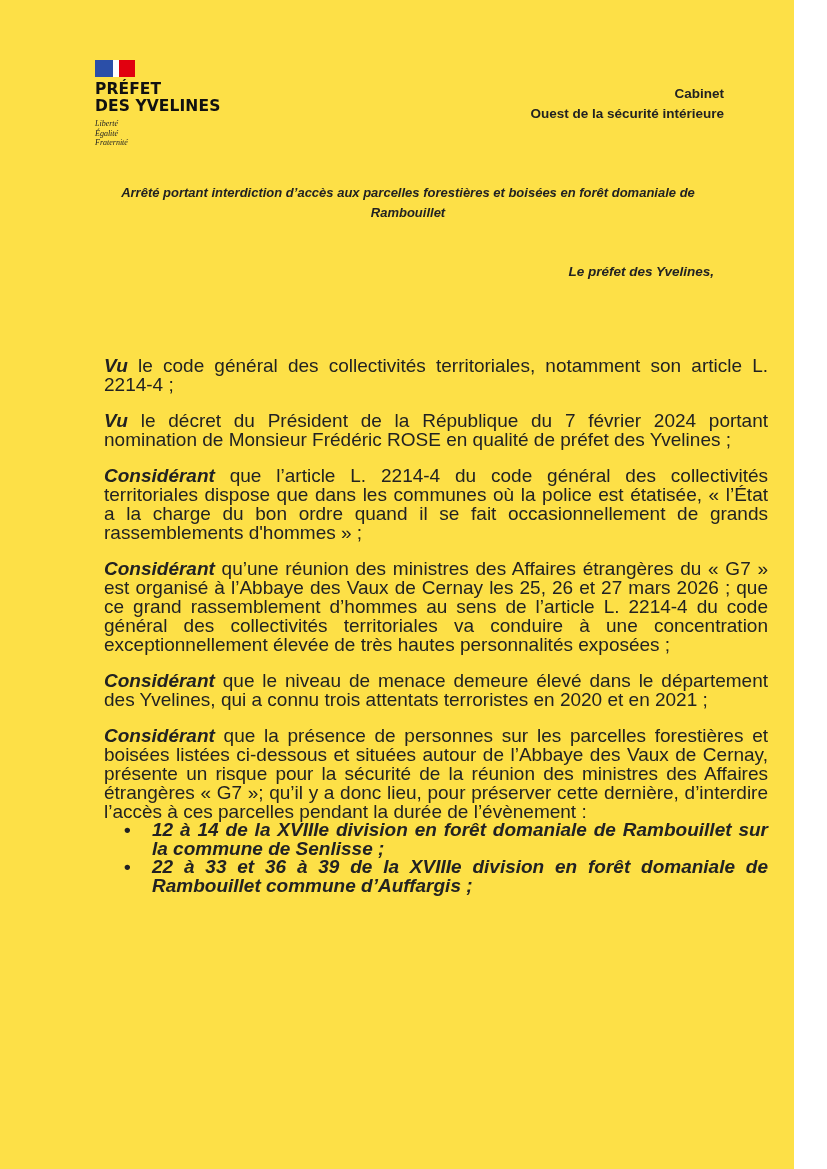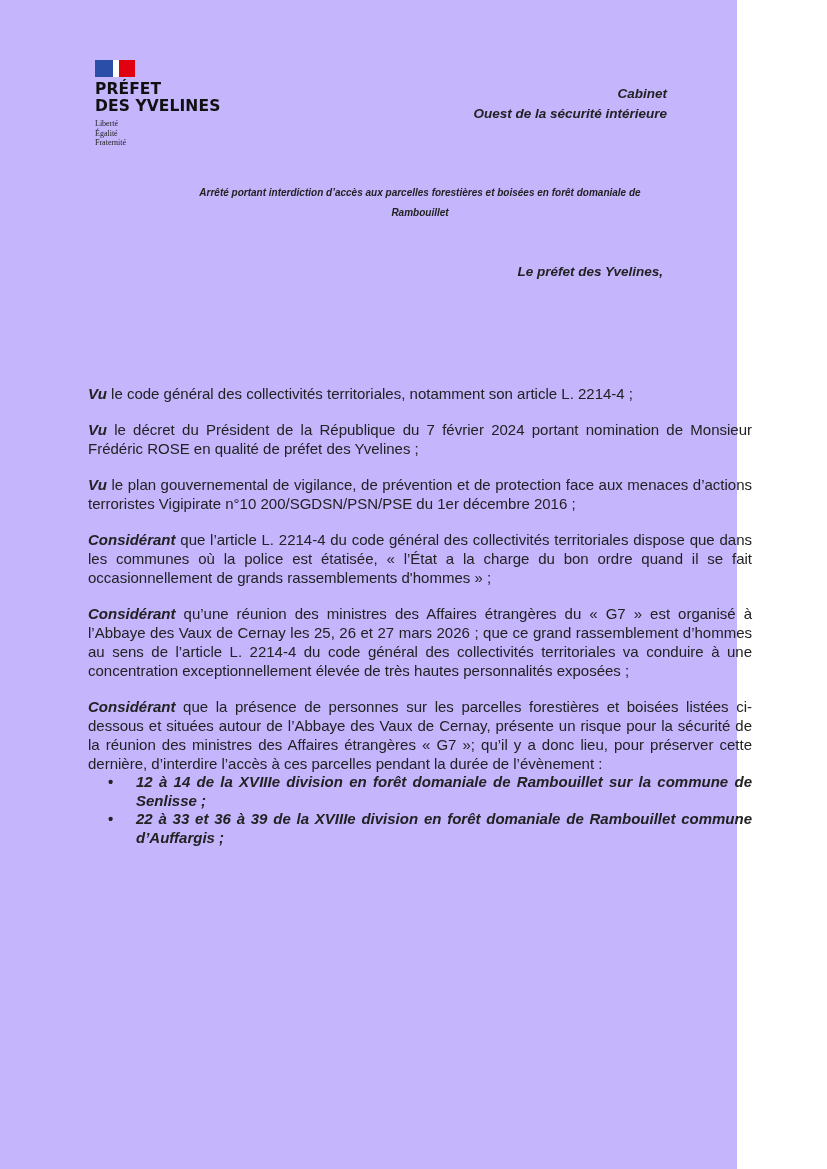--- a/index.html
+++ b/index.html
@@ -1,35 +1,35 @@
 <!DOCTYPE html>
 <html><head>
 <meta charset="utf-8">
 <style>
   html, body { margin:0; padding:0; background:#ffffff; }
   body { width:827px; height:1169px; position:relative; overflow:hidden;
          font-family:"Liberation Sans", "DejaVu Sans", sans-serif; color:#1a1a1a; }
-  .page { position:absolute; left:0; top:0; width:737px; height:1169px; background:#c4b5fd; }
+  .page { position:absolute; left:0; top:0; width:794px; height:1169px; background:#fde047; }
 
   
   .logo { position:absolute; left:95px; top:60px; width:140px; }
   .flag { display:flex; width:40px; height:17px; }
   .flag .b { width:18px; background:#2b4fa8; position:relative; }
   .flag .w { width:6px; background:#fff; }
   .flag .r { width:16px; background:#e1000f; }
   .logo .title { font-family:"DejaVu Sans", sans-serif; font-weight:bold; font-size:15.5px; line-height:17px; margin-top:4px; letter-spacing:0.1px; color:#111; }
-  .logo .motto { font-family:"Liberation Serif", serif; font-size:8px; line-height:9.5px; margin-top:4px; color:#222; }
+  .logo .motto { font-family:"Liberation Serif", serif; font-style:italic; font-size:8px; line-height:9.5px; margin-top:4px; color:#222; }
 
-  .office { position:absolute; right:70px; top:84px; text-align:right; font-style:italic; font-weight:bold; font-size:13.5px; line-height:20px; color:#222; }
+  .office { position:absolute; right:70px; top:84px; text-align:right; font-weight:bold; font-size:13.5px; line-height:20px; color:#222; }
 
-  .doc-title { position:absolute; left:100px; width:640px; top:183px; text-align:center; font-style:italic; font-weight:bold; font-size:10px; line-height:20px; color:#222; }
+  .doc-title { position:absolute; left:88px; width:640px; top:183px; text-align:center; font-style:italic; font-weight:bold; font-size:13px; line-height:20px; color:#222; }
 
-  .signatory { position:absolute; right:74px; top:262px; text-align:right; font-style:italic; font-weight:bold; font-size:13.5px; line-height:19.5px; color:#222; }
+  .signatory { position:absolute; right:80px; top:262px; text-align:right; font-style:italic; font-weight:bold; font-size:13.5px; line-height:19.5px; color:#222; }
 
-  .body-text { position:absolute; left:88px; width:664px; top:356px; font-size:15px; line-height:19px; text-align:justify; color:#222;margin-top:28px; }
+  .body-text { position:absolute; left:104px; width:664px; top:356px; font-size:19px; line-height:19px; text-align:justify; color:#222; }
   .para { margin:0 0 17px 0; }
   .para .lead { font-weight:bold; font-style:italic; }
   .list { margin:-17px 0 0 0; padding:0; list-style:none; }
   .list li { position:relative; padding-left:48px; font-weight:bold; font-style:italic; line-height:18.5px; }
   .list li .bullet { position:absolute; left:20px; top:0; font-style:normal; }
 </style>
 </head>
 <body>
 
 <div class="page">
@@ -61,23 +61,23 @@
     <div>Rambouillet</div>
   </div>
 
   <div class="signatory">
     <div>Le préfet des Yvelines,</div>
   </div>
 
   <div class="body-text">
     <p class="para"><span class="lead">Vu</span><span> le code général des collectivités territoriales, notamment son article L. 2214-4 ;</span></p>
     <p class="para"><span class="lead">Vu</span><span> le décret du Président de la République du 7 février 2024 portant nomination de Monsieur Frédéric ROSE en qualité de préfet des Yvelines ;</span></p>
-    <p class="para"><span class="lead">Vu</span><span> le plan gouvernemental de vigilance, de prévention et de protection face aux menaces d’actions terroristes Vigipirate n°10 200/SGDSN/PSN/PSE du 1er décembre 2016 ;</span></p>
     <p class="para"><span class="lead">Considérant</span><span> que l’article L. 2214-4 du code général des collectivités territoriales dispose que dans les communes où la police est étatisée, « l’État a la charge du bon ordre quand il se fait occasionnellement de grands rassemblements d'hommes » ;</span></p>
     <p class="para"><span class="lead">Considérant</span><span> qu’une réunion des ministres des Affaires étrangères du « G7 » est organisé à l’Abbaye des Vaux de Cernay les 25, 26 et 27 mars 2026 ; que ce grand rassemblement d’hommes au sens de l’article L. 2214-4 du code général des collectivités territoriales va conduire à une concentration exceptionnellement élevée de très hautes personnalités exposées ;</span></p>
+    <p class="para"><span class="lead">Considérant</span><span> que le niveau de menace demeure élevé dans le département des Yvelines, qui a connu trois attentats terroristes en 2020 et en 2021 ;</span></p>
     <p class="para"><span class="lead">Considérant</span><span> que la présence de personnes sur les parcelles forestières et boisées listées ci-dessous et situées autour de l’Abbaye des Vaux de Cernay, présente un risque pour la sécurité de la réunion des ministres des Affaires étrangères « G7 »; qu’il y a donc lieu, pour préserver cette dernière, d’interdire l’accès à ces parcelles pendant la durée de l’évènement :</span></p>
 
     <ul class="list">
       <li><span class="bullet">•</span><span>12 à 14 de la XVIIIe division en forêt domaniale de Rambouillet sur la commune de Senlisse ;</span></li>
       <li><span class="bullet">•</span><span>22 à 33 et 36 à 39 de la XVIIIe division en forêt domaniale de Rambouillet commune d’Auffargis ;</span></li>
     </ul>
   </div>
 </div>
 
 </body></html>

